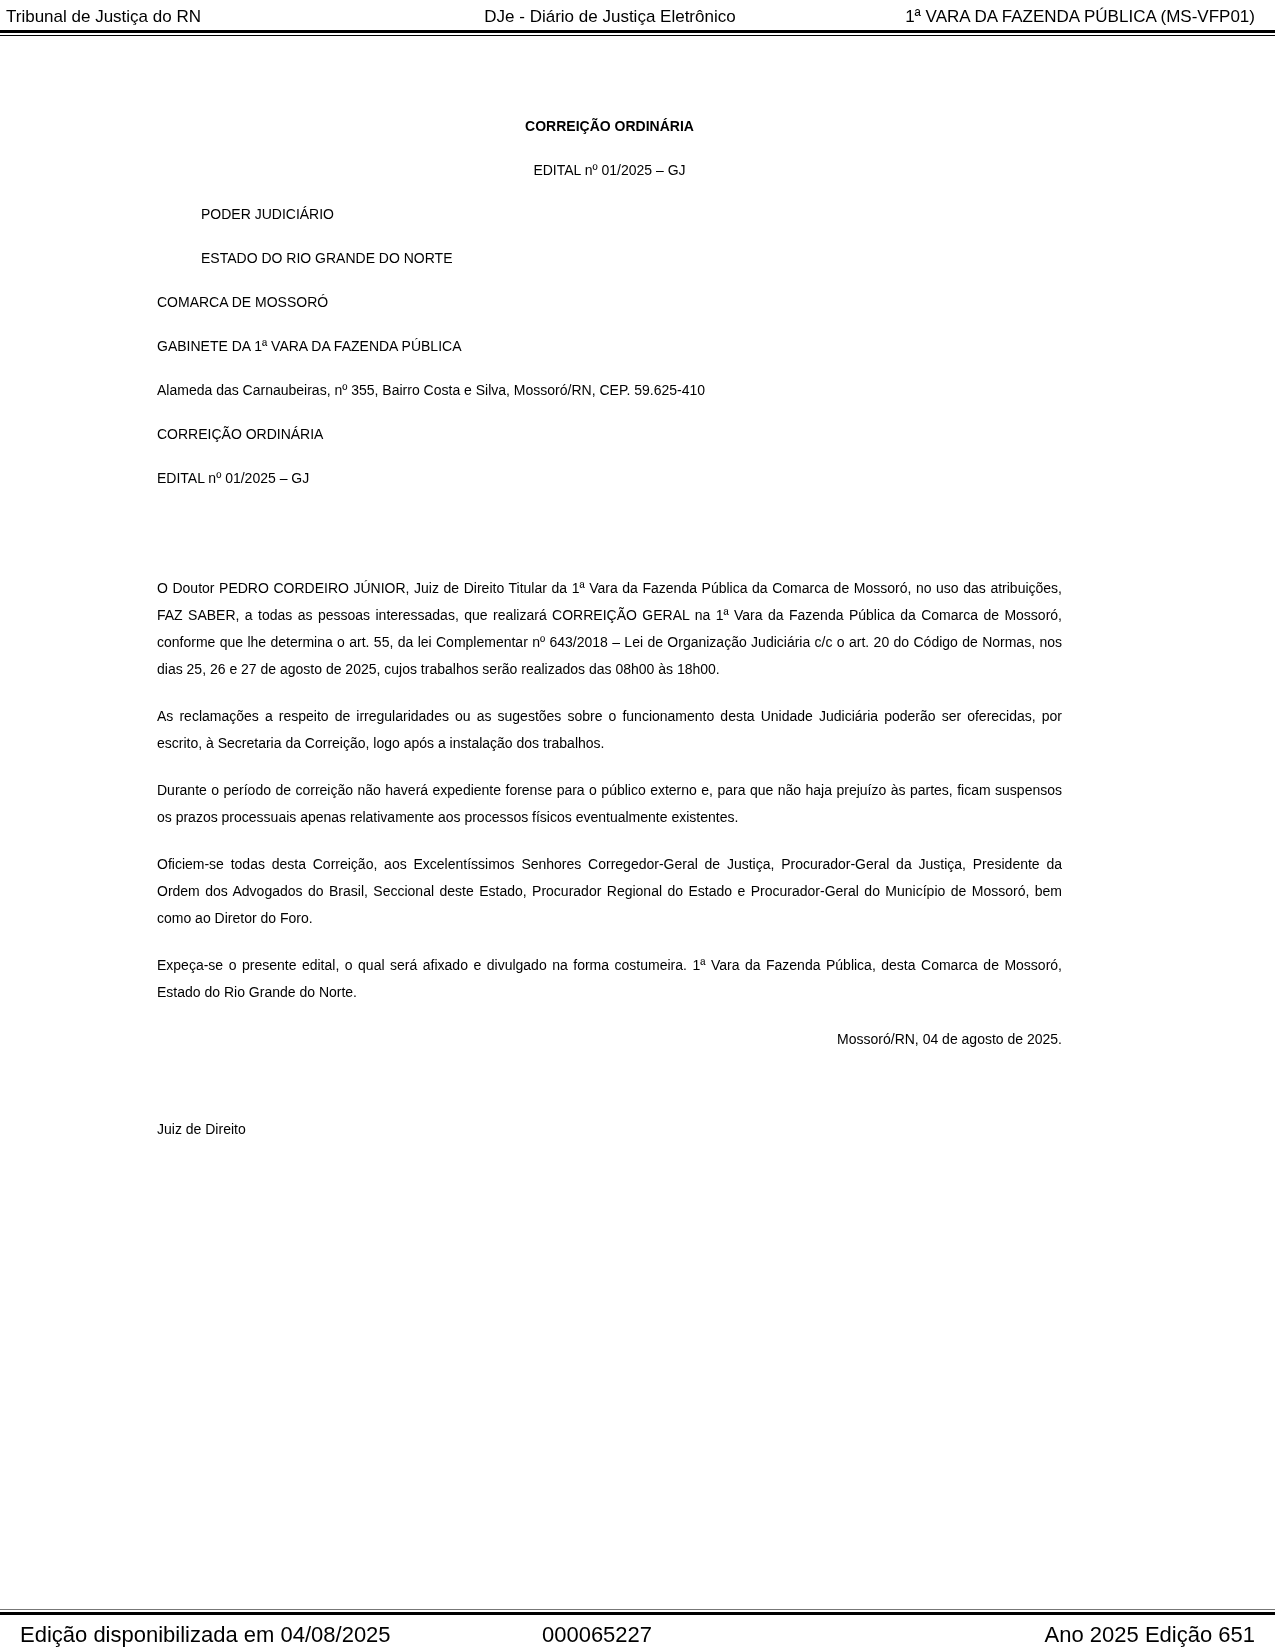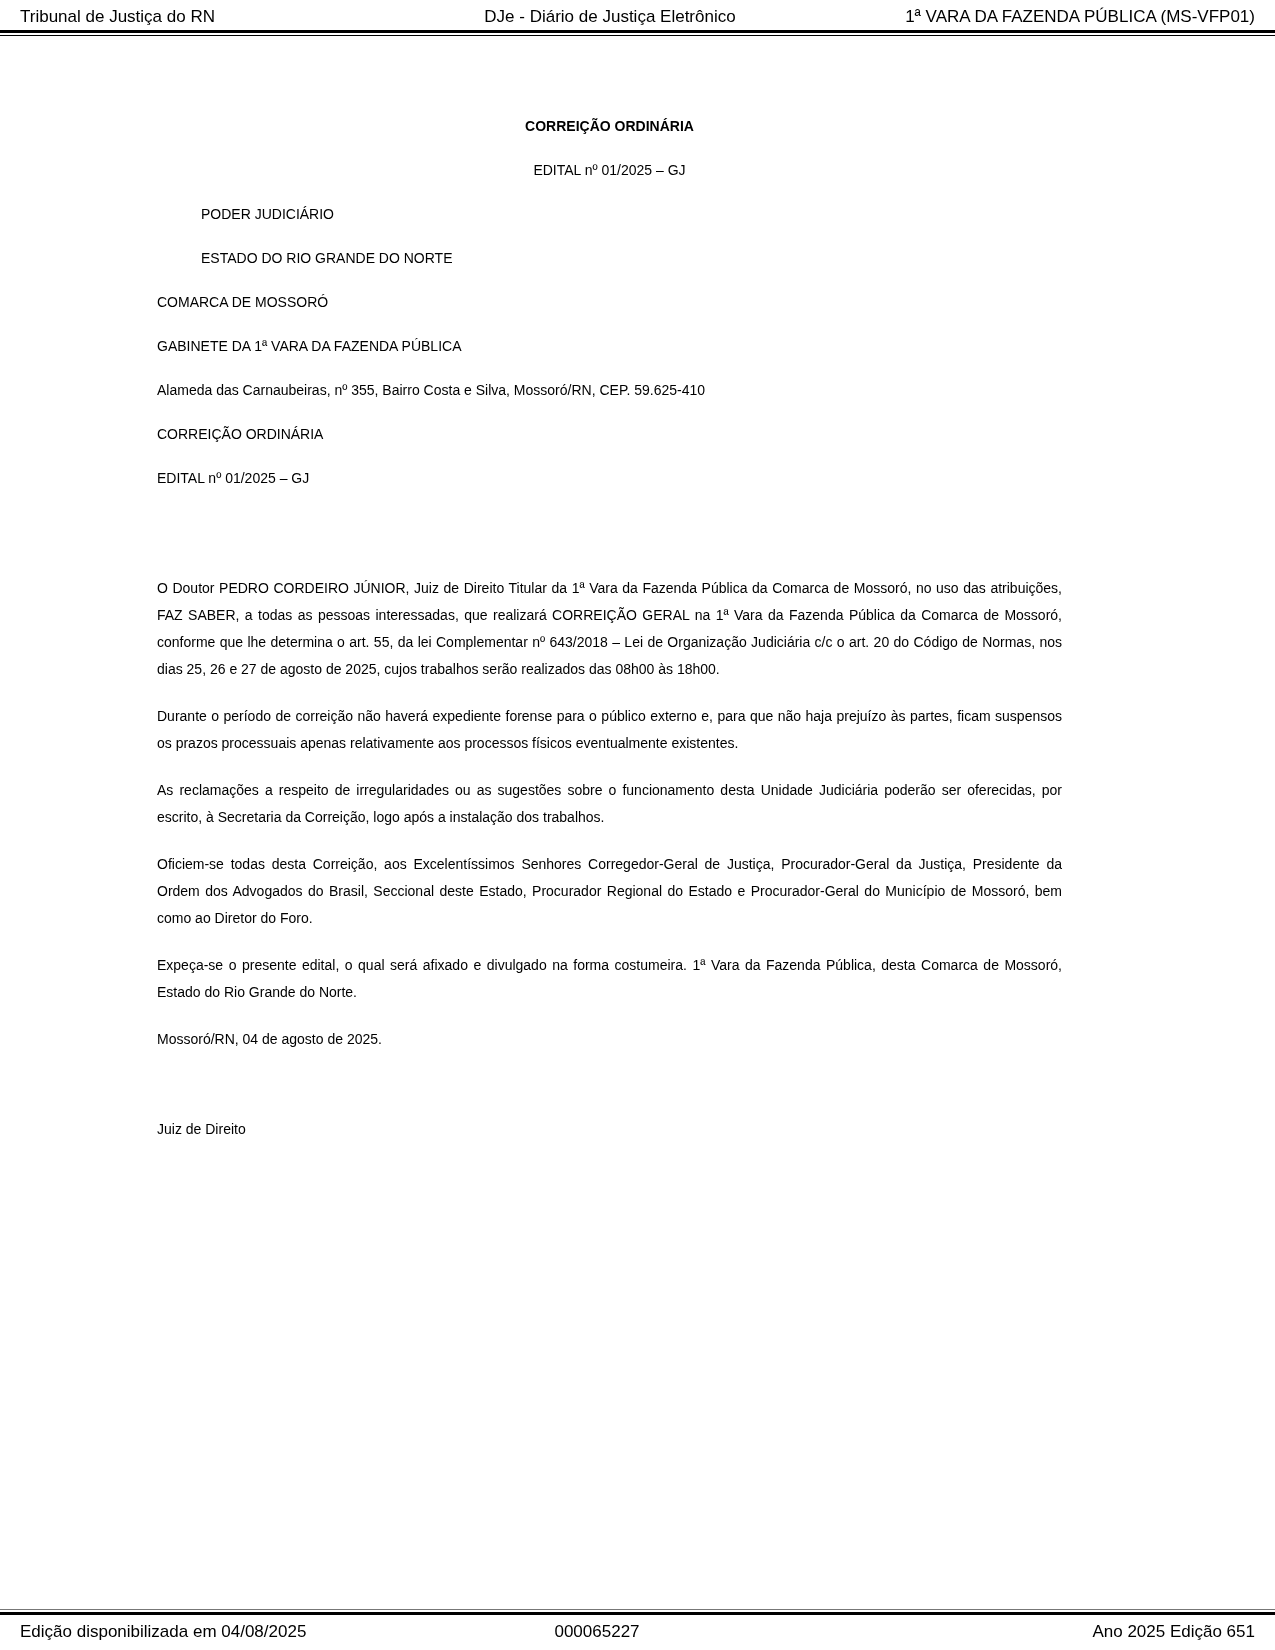--- a/index.html
+++ b/index.html
@@ -8,21 +8,21 @@
     width: 1275px;
     height: 1650px;
     background: #ffffff;
     color: #000000;
     font-family: "Liberation Sans", "DejaVu Sans", sans-serif;
     overflow: hidden;
   }
 
   
   .hdr-text { position: absolute; top: 7px; font-size: 17px; white-space: nowrap; }
-  .hdr-left   { left: 20px; }
+  .hdr-left   { left: 6px; }
   .hdr-center { left: 610px; transform: translateX(-50%); }
   .hdr-right  { right: 20px; }
   .hdr-rule {
     position: absolute; top: 30px; left: 0; right: 0;
     height: 2px; background: #ffffff;
     border-top: 3px solid #000; border-bottom: 1px solid #000;
   }
 
   
   .content {
@@ -30,30 +30,30 @@
     top: 36px; left: 157px; width: 905px;
     font-size: 14px; line-height: 27px;
   }
   .content p { margin: 0 0 17px 0; }
   .doc-title  { margin-top: 77px !important; text-align: center; font-weight: bold; }
   .doc-edital { text-align: center; }
   .lh-indent  { padding-left: 44px; }
   .lh-fone    { margin-bottom: 106px !important; }
   .sec-edital { margin-bottom: 83px !important; }
   .para { text-align: justify; margin-bottom: 20px !important; }
-  .date-line { margin-bottom: 63px !important; }
+  .date-line { margin-bottom: 63px !important; text-align: right; }
   .sig-role { margin-bottom: 0 !important; }
 
   
   .ftr-rule {
     position: absolute; top: 1609px; left: 0; right: 0;
     height: 2px; background: #ffffff;
     border-top: 1px solid #777; border-bottom: 3px solid #000;
   }
-  .ftr-text { position: absolute; top: 1622px; font-size: 17px; white-space: nowrap; }
+  .ftr-text { position: absolute; top: 1622px; font-size: 22px; white-space: nowrap; }
   .ftr-left   { left: 20px; }
   .ftr-center { left: 597px; transform: translateX(-50%); }
   .ftr-right  { right: 20px; }
 </style>
 </head>
 <body>
 
 <div class="page">
 
   <div class="hdr-text hdr-left">Tribunal de Justiça do RN</div>
@@ -68,22 +68,22 @@
     <p class="lh-indent">PODER JUDICIÁRIO</p>
     <p class="lh-indent">ESTADO DO RIO GRANDE DO NORTE</p>
     <p>COMARCA DE MOSSORÓ</p>
     <p>GABINETE DA 1ª VARA DA FAZENDA PÚBLICA</p>
     <p>Alameda das Carnaubeiras, nº 355, Bairro Costa e Silva, Mossoró/RN, CEP. 59.625-410</p>
 
     <p>CORREIÇÃO ORDINÁRIA</p>
     <p class="sec-edital">EDITAL nº 01/2025 – GJ</p>
 
     <p class="para">O Doutor PEDRO CORDEIRO JÚNIOR, Juiz de Direito Titular da 1ª Vara da Fazenda Pública da Comarca de Mossoró, no uso das atribuições, FAZ SABER, a todas as pessoas interessadas, que realizará CORREIÇÃO GERAL na 1ª Vara da Fazenda Pública da Comarca de Mossoró, conforme que lhe determina o art. 55, da lei Complementar nº 643/2018 – Lei de Organização Judiciária c/c o art. 20 do Código de Normas, nos dias 25, 26 e 27 de agosto de 2025, cujos trabalhos serão realizados das 08h00 às 18h00.</p>
+    <p class="para">As reclamações a respeito de irregularidades ou as sugestões sobre o funcionamento desta Unidade Judiciária poderão ser oferecidas, por escrito, à Secretaria da Correição, logo após a instalação dos trabalhos.</p>
     <p class="para">Durante o período de correição não haverá expediente forense para o público externo e, para que não haja prejuízo às partes, ficam suspensos os prazos processuais apenas relativamente aos processos físicos eventualmente existentes.</p>
-    <p class="para">As reclamações a respeito de irregularidades ou as sugestões sobre o funcionamento desta Unidade Judiciária poderão ser oferecidas, por escrito, à Secretaria da Correição, logo após a instalação dos trabalhos.</p>
     <p class="para">Oficiem-se todas desta Correição, aos Excelentíssimos Senhores Corregedor-Geral de Justiça, Procurador-Geral da Justiça, Presidente da Ordem dos Advogados do Brasil, Seccional deste Estado, Procurador Regional do Estado e Procurador-Geral do Município de Mossoró, bem como ao Diretor do Foro.</p>
     <p class="para">Expeça-se o presente edital, o qual será afixado e divulgado na forma costumeira. 1ª Vara da Fazenda Pública, desta Comarca de Mossoró, Estado do Rio Grande do Norte.</p>
 
     <p class="date-line">Mossoró/RN, 04 de agosto de 2025.</p>
     <p class="sig-role">Juiz de Direito</p>
   </div>
 
   <div class="ftr-rule"></div>
   <div class="ftr-text ftr-left">Edição disponibilizada em 04/08/2025</div>
   <div class="ftr-text ftr-center">000065227</div>

